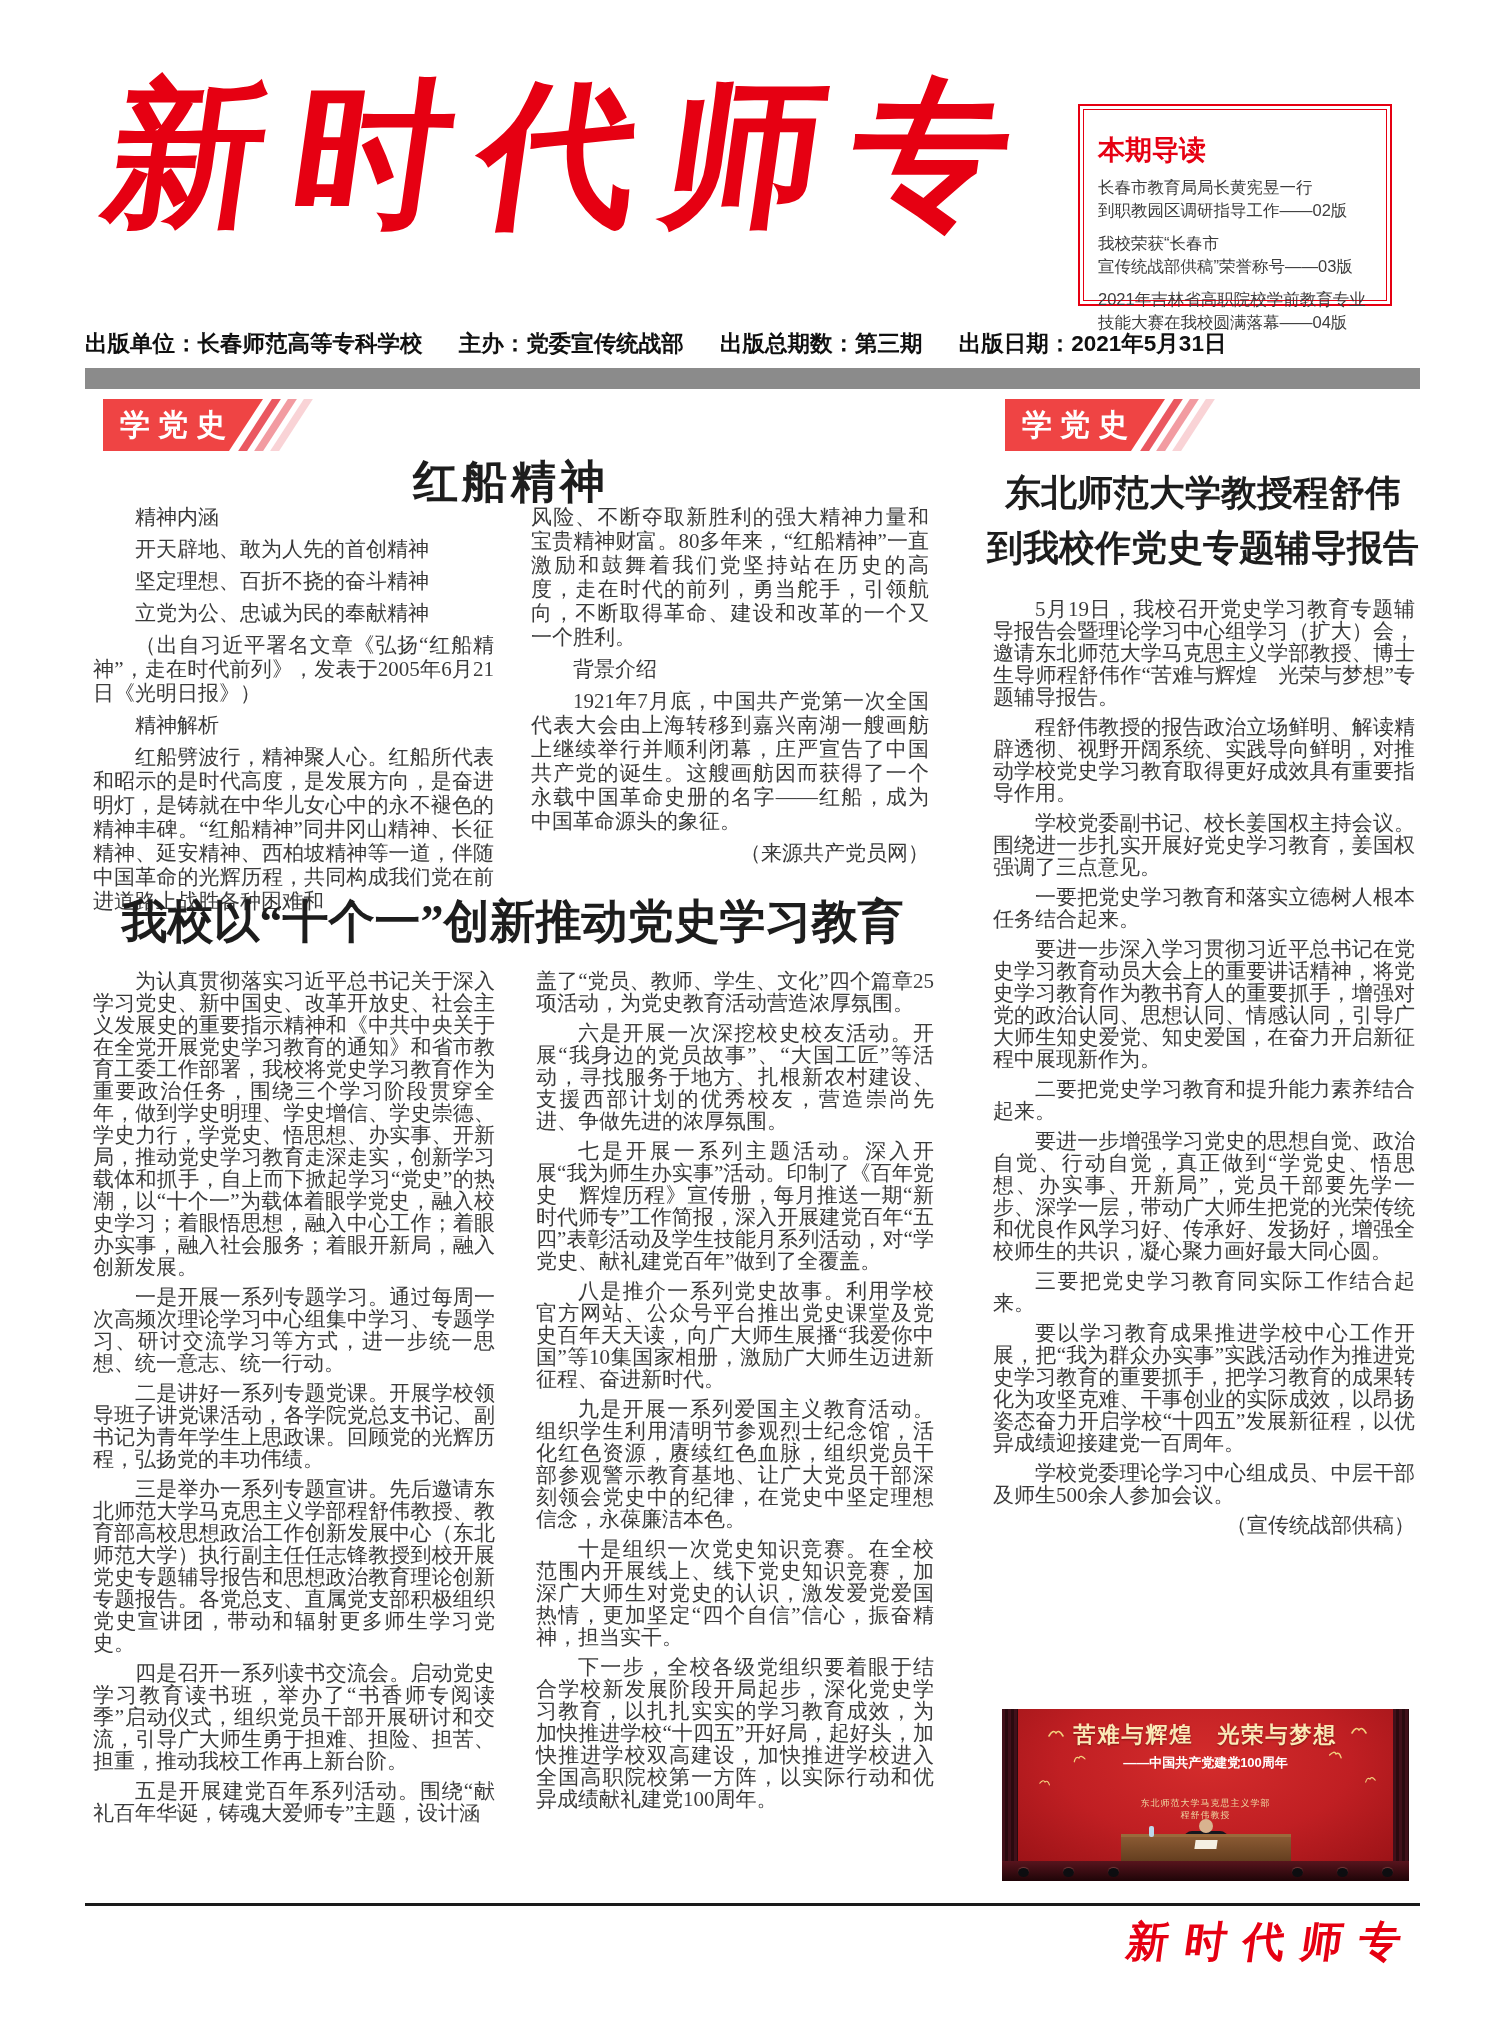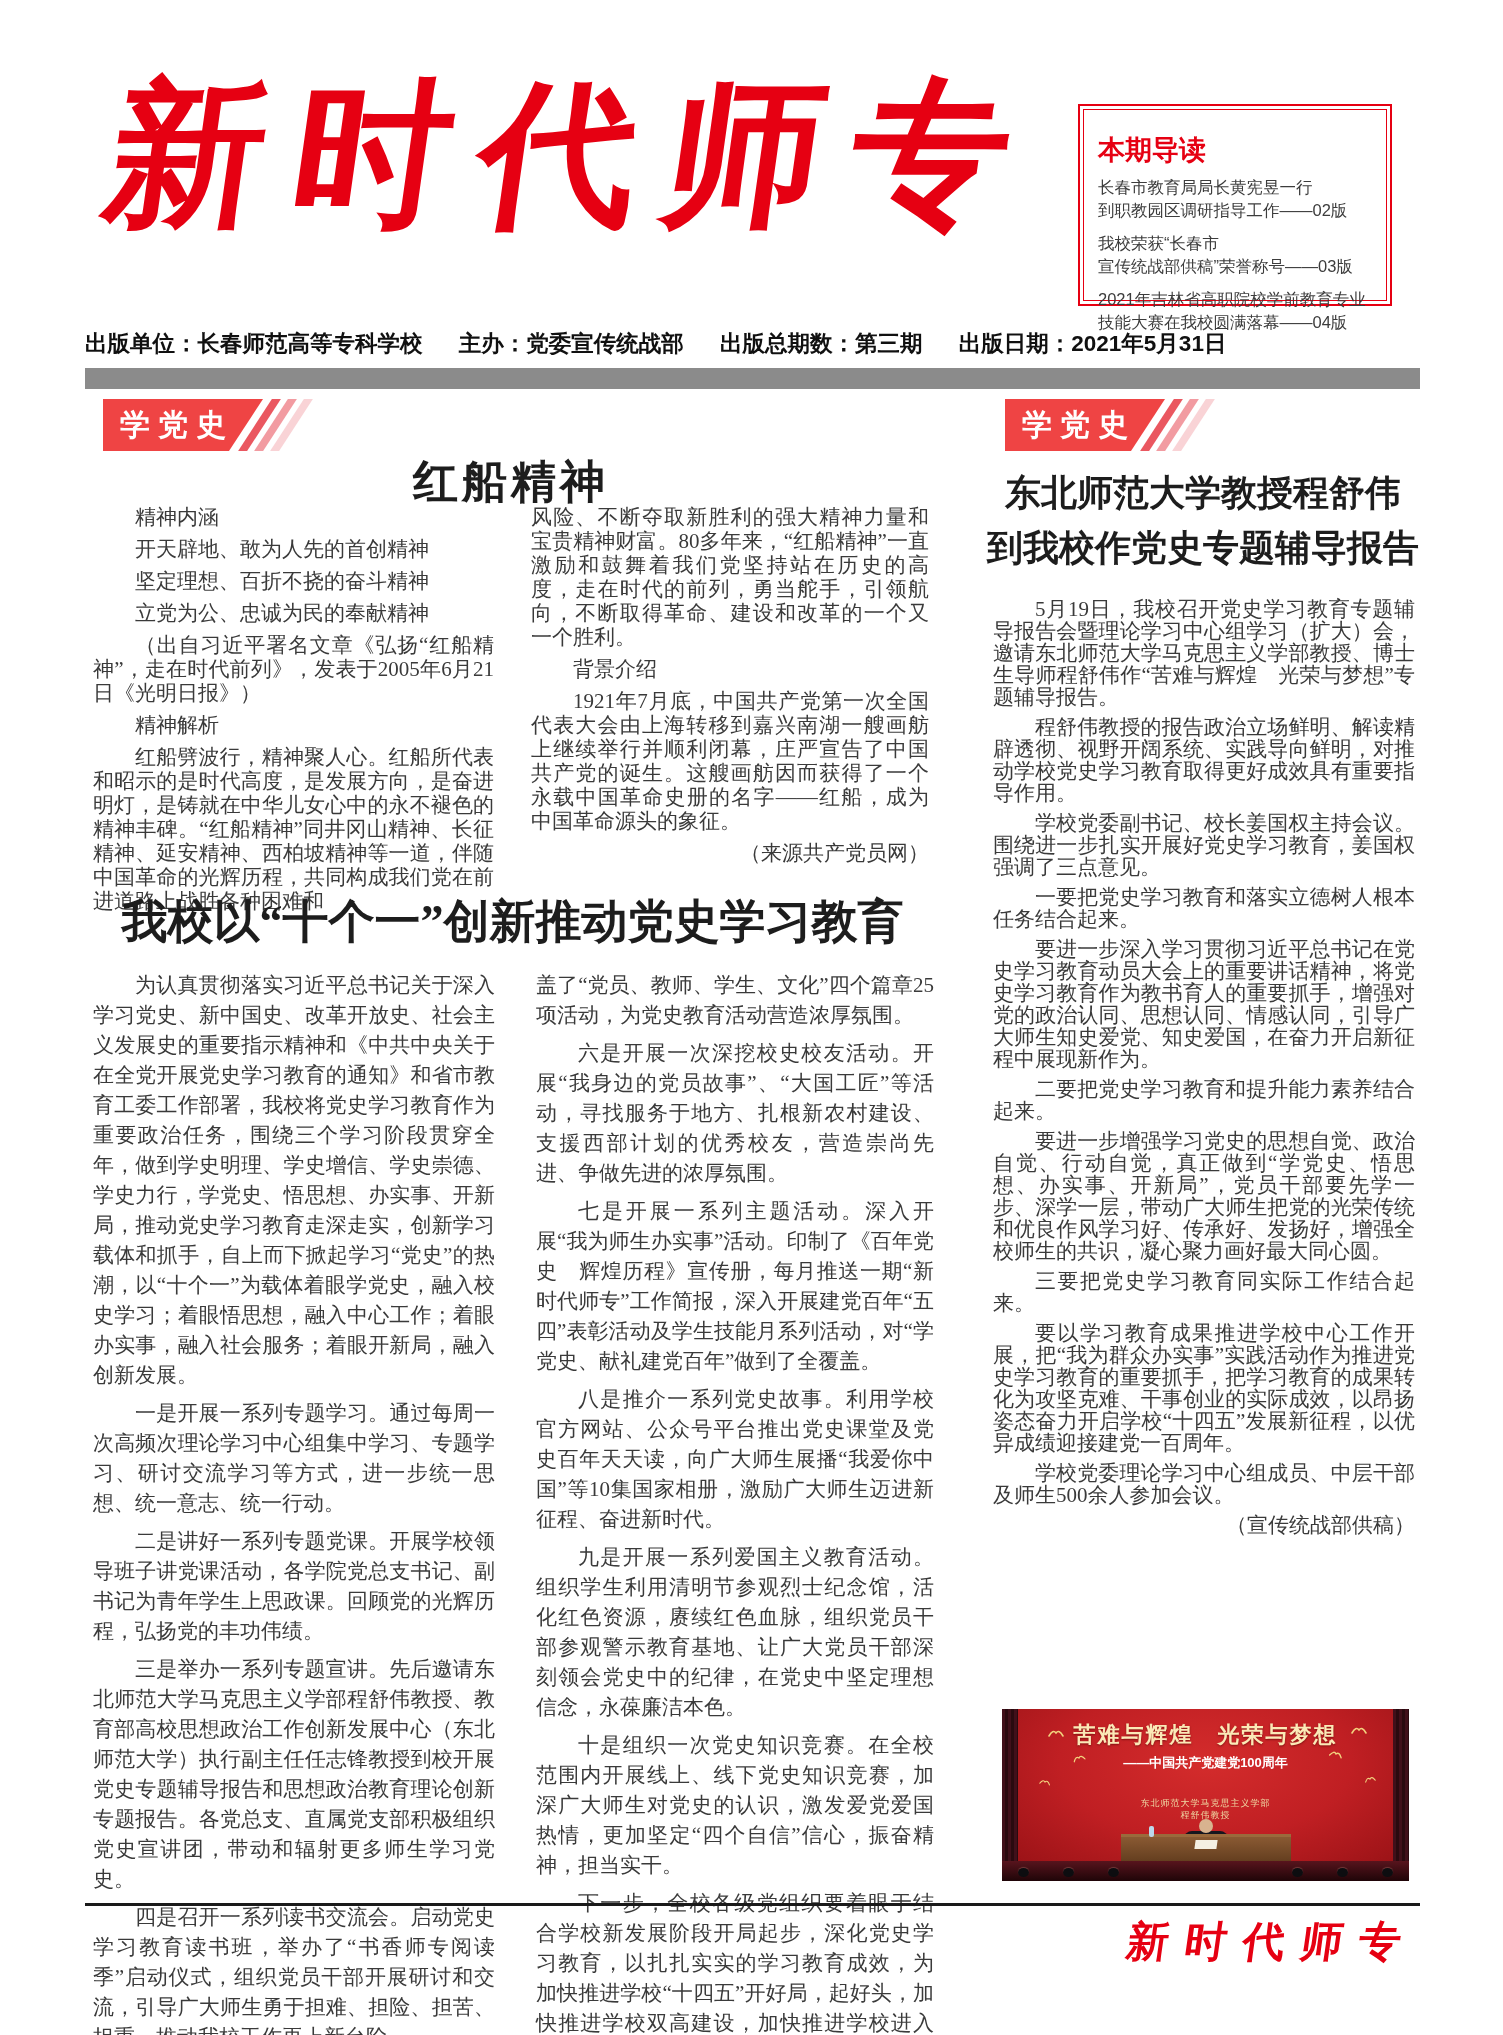--- a/index.html
+++ b/index.html
@@ -54,21 +54,21 @@
   .badge .s1 { left:152px; background:#ea5760; }
   .badge .s2 { left:168px; background:#f29ba1; }
   .badge .s3 { left:184px; background:#f9d3d6; }
 
   
   .col p, .a3-body p {
     margin:8px; font-size:21px; color:#3a3a3a; text-indent:2em;
     text-align:justify; word-break:break-all;
   }
   .a1 .col p { line-height:24px; }
-  .a2 .col p { line-height:30px; }
+  .a2 .col p { line-height:22px; }
   .a3-body p { line-height:22px; }
   p.cont { text-indent:0; }
   p.src  { text-indent:0; text-align:right; }
 
   .a1-title {
     position:absolute; left:85px; top:452px; width:852px; text-align:center;
     font-size:45px; font-weight:bold; color:#1d1d1d; letter-spacing:4px;
   }
   .a1-col1 { position:absolute; left:85px;  top:497px; width:417px; }
   .a1-col2 { position:absolute; left:523px; top:497px; width:414px; }

